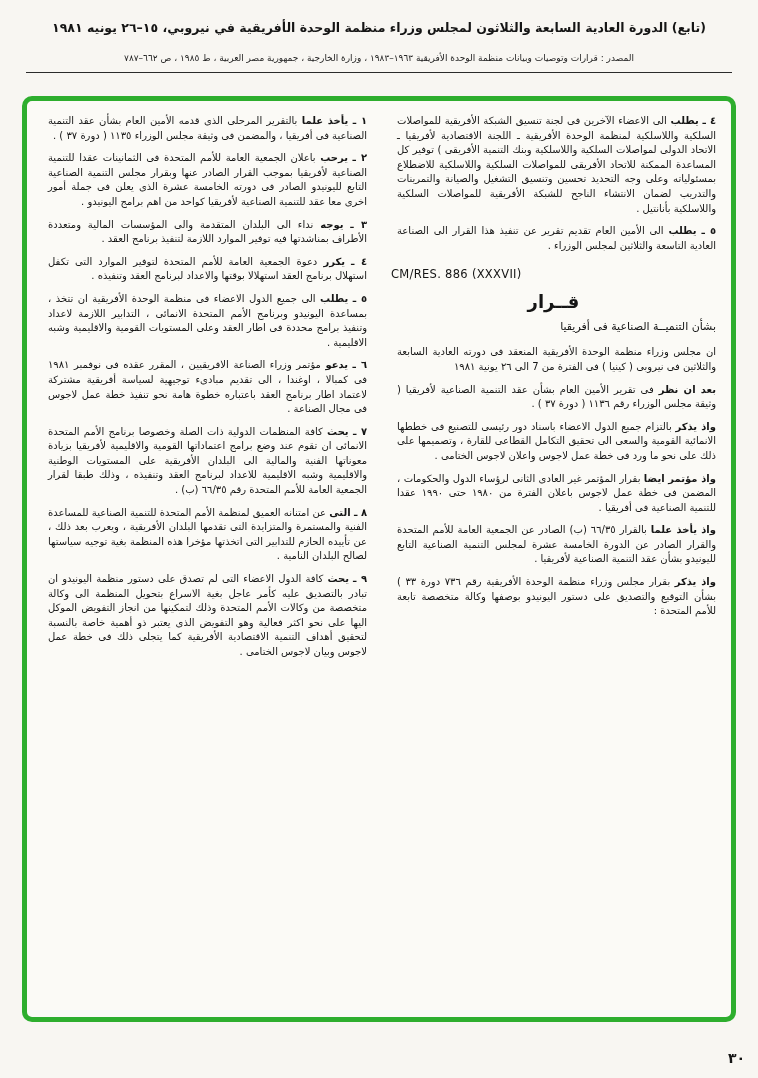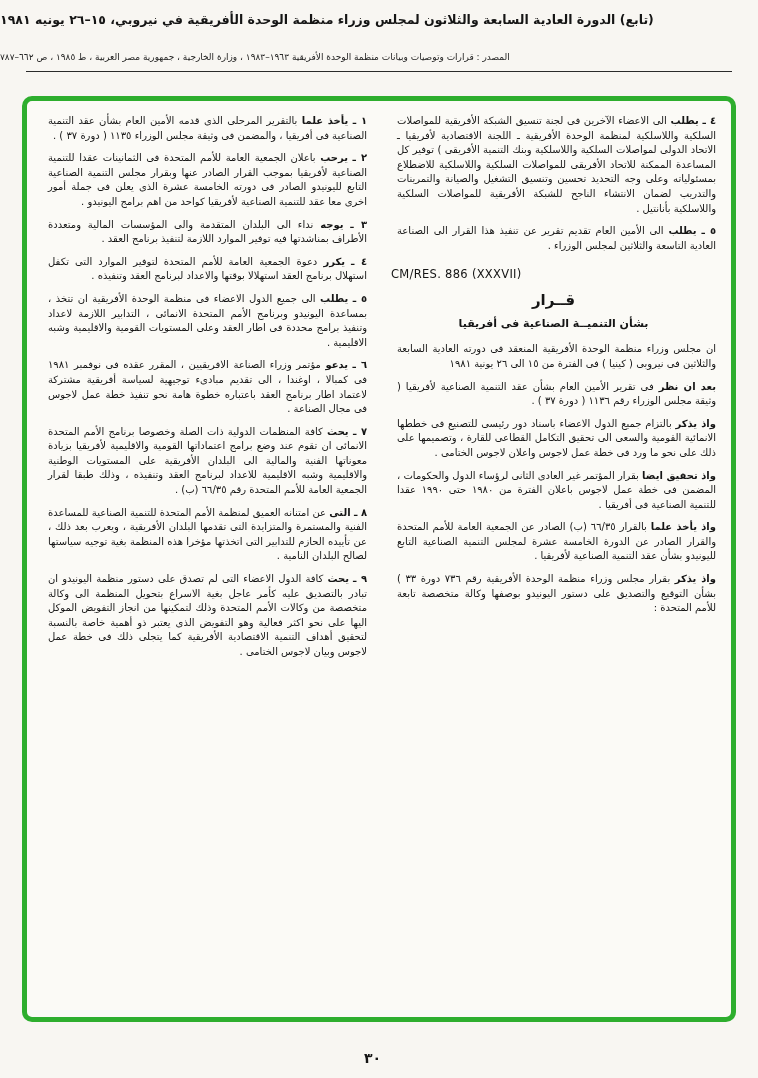--- a/index.html
+++ b/index.html
@@ -4,52 +4,52 @@
 <style>
   html,body{margin:0;padding:0;}
   body{
     width:758px;height:1078px;
     background:#f8f6f2;
     font-family:"DejaVu Sans",sans-serif;
     color:#151515;
     overflow:hidden;
   }
   .page{position:relative;width:758px;height:1078px;direction:rtl;}
-  .header{text-align:left;padding-top:12px;}
+  .header{text-align:center;padding-top:20px;}
   .header-line1{font-size:12.5px;font-weight:bold;letter-spacing:.2px;}
-  .header-line2{font-size:9px;margin-top:25px;color:#1c1c1c;}
+  .header-line2{font-size:9px;margin-top:18px;color:#1c1c1c;}
   .rule{border:0;border-top:1.5px solid #2b2b2b;margin:9px 26px 0 26px;}
   .frame{
     position:absolute;top:96px;left:22px;right:22px;bottom:56px;
     border:5px solid #2eae2e;border-radius:10px;
     padding:13px 15px;box-sizing:border-box;
     display:flex;gap:24px;overflow:hidden;background:#fbfaf6;
   }
   .col{flex:1 1 0;min-width:0;}
   .para{
     font-size:10px;line-height:1.46;text-align:justify;
     margin:0 0 8px 6px;
   }
   .lead{font-weight:bold;}
   .res-code{
     direction:ltr;text-align:left;
     font-size:11.5px;font-weight:normal;letter-spacing:.3px;
     margin:14px 0 10px 0;
   }
   .res-title{
-    text-align:center;font-size:15px;font-weight:bold;
+    text-align:center;font-size:18px;font-weight:bold;
     letter-spacing:2px;margin:2px 0 8px 0;
   }
   .res-subtitle{
-    text-align:center;font-size:11px;font-weight:bold;
+    text-align:right;font-size:11px;font-weight:normal;
     margin:0 0 12px 0;
   }
   .footer{
     position:absolute;bottom:12px;left:0;right:13px;
-    text-align:center;font-size:14px;font-weight:bold;
+    text-align:right;font-size:14px;font-weight:bold;
   }
 </style>
 </head>
 <body>
 
 <div class="page">
 
   <div class="header">
     <div class="header-line1">(تابع) الدورة العادية السابعة والثلاثون لمجلس وزراء منظمة الوحدة الأفريقية في نيروبي، ١٥–٢٦ يونيه ١٩٨١</div>
     <div class="header-line2">المصدر : قرارات وتوصيات وبيانات منظمة الوحدة الأفريقية ١٩٦٣–١٩٨٣ ، وزارة الخارجية ، جمهورية مصر العربية ، ط ١٩٨٥ ، ص ٦٦٢–٧٨٧</div>
@@ -59,24 +59,24 @@
   <div class="frame">
 
     <div class="col">
       <p class="para"><b class="lead">٤ ـ</b> <b class="lead">يطلب</b> <span>الى الاعضاء الآخرين فى لجنة تنسيق الشبكة الأفريقية للمواصلات السلكية واللاسلكية لمنظمة الوحدة الأفريقية ـ اللجنة الاقتصادية لأفريقيا ـ الاتحاد الدولى لمواصلات السلكية واللاسلكية وبنك التنمية الأفريقى ) توفير كل المساعدة الممكنة للاتحاد الأفريقى للمواصلات السلكية واللاسلكية للاضطلاع بمسئولياته وعلى وجه التحديد تحسين وتنسيق التشغيل والصيانة والتمرينات والتدريب لضمان الانتشاء الناجح للشبكة الأفريقية للمواصلات السلكية واللاسلكية بأنانتيل .</span></p>
       <p class="para"><b class="lead">٥ ـ</b> <b class="lead">يطلب</b> <span>الى الأمين العام تقديم تقرير عن تنفيذ هذا القرار الى الصناعة العادية التاسعة والثلاثين لمجلس الوزراء .</span></p>
 
       <div class="res-code">CM/RES. 886 (XXXVII)</div>
       <div class="res-title">قــرار</div>
       <div class="res-subtitle">بشأن التنميــة الصناعية فى أفريقيا</div>
 
-      <p class="para"><b class="lead"></b> <span>ان مجلس وزراء منظمة الوحدة الأفريقية المنعقد فى دورته العادية السابعة والثلاثين فى نيروبى ( كينيا ) فى الفترة من ١٥ الى ٢٦ يونية ١٩٨١</span></p>
+      <p class="para"><b class="lead"></b> <span>ان مجلس وزراء منظمة الوحدة الأفريقية المنعقد فى دورته العادية السابعة والثلاثين فى نيروبى ( كينيا ) فى الفترة من 7 الى ٢٦ يونية ١٩٨١</span></p>
       <p class="para"><b class="lead">بعد ان نظر</b> <span>فى تقرير الأمين العام بشأن عقد التنمية الصناعية لأفريقيا ( وثيقة مجلس الوزراء رقم ١١٣٦ ( دورة ٣٧ ) .</span></p>
       <p class="para"><b class="lead">واذ يذكر</b> <span>بالتزام جميع الدول الاعضاء باسناد دور رئيسى للتصنيع فى خططها الانمائية القومية والسعى الى تحقيق التكامل القطاعى للقارة ، وتصميمها على ذلك على نحو ما ورد فى خطة عمل لاجوس واعلان لاجوس الختامى .</span></p>
-      <p class="para"><b class="lead">واذ تحقيق ايضا</b> <span>بقرار المؤتمر غير العادى الثانى لرؤساء الدول والحكومات ، المضمن فى خطة عمل لاجوس باعلان الفترة من ١٩٨٠ حتى ١٩٩٠ عقدا للتنمية الصناعية فى أفريقيا .</span></p>
+      <p class="para"><b class="lead">واذ مؤتمر ايضا</b> <span>بقرار المؤتمر غير العادى الثانى لرؤساء الدول والحكومات ، المضمن فى خطة عمل لاجوس باعلان الفترة من ١٩٨٠ حتى ١٩٩٠ عقدا للتنمية الصناعية فى أفريقيا .</span></p>
       <p class="para"><b class="lead">واذ يأخذ علما</b> <span>بالقرار ٦٦/٣٥ (ب) الصادر عن الجمعية العامة للأمم المتحدة والقرار الصادر عن الدورة الخامسة عشرة لمجلس التنمية الصناعية التابع لليونيدو بشأن عقد التنمية الصناعية لأفريقيا .</span></p>
       <p class="para"><b class="lead">واذ يذكر</b> <span>بقرار مجلس وزراء منظمة الوحدة الأفريقية رقم ٧٣٦ دورة ٣٣ ) بشأن التوقيع والتصديق على دستور اليونيدو بوصفها وكالة متخصصة تابعة للأمم المتحدة :</span></p>
     </div>
 
     <div class="col">
       <p class="para"><b class="lead">١ ـ</b> <b class="lead">يأخذ علما</b> <span>بالتقرير المرحلى الذى قدمه الأمين العام بشأن عقد التنمية الصناعية فى أفريقيا ، والمضمن فى وثيقة مجلس الوزراء ١١٣٥ ( دورة ٣٧ ) .</span></p>
       <p class="para"><b class="lead">٢ ـ</b> <b class="lead">يرحب</b> <span>باعلان الجمعية العامة للأمم المتحدة فى الثمانينات عقدا للتنمية الصناعية لأفريقيا بموجب القرار الصادر عنها وبقرار مجلس التنمية الصناعية التابع لليونيدو الصادر فى دورته الخامسة عشرة الذى يعلن فى جملة أمور اخرى معا عقد للتنمية الصناعية لأفريقيا كواحد من اهم برامج اليونيدو .</span></p>
       <p class="para"><b class="lead">٣ ـ</b> <b class="lead">يوجه</b> <span>نداء الى البلدان المتقدمة والى المؤسسات المالية ومتعددة الأطراف بمناشدتها فيه توفير الموارد اللازمة لتنفيذ برنامج العقد .</span></p>
       <p class="para"><b class="lead">٤ ـ</b> <b class="lead">يكرر</b> <span>دعوة الجمعية العامة للأمم المتحدة لتوفير الموارد التى تكفل استهلال برنامج العقد استهلالا بوقتها والاعداد لبرنامج العقد وتنفيذه .</span></p>
       <p class="para"><b class="lead">٥ ـ</b> <b class="lead">يطلب</b> <span>الى جميع الدول الاعضاء فى منظمة الوحدة الأفريقية ان تتخذ ، بمساعدة اليونيدو وبرنامج الأمم المتحدة الانمائى ، التدابير اللازمة لاعداد وتنفيذ برامج محددة فى اطار العقد وعلى المستويات القومية والاقليمية وشبه الاقليمية .</span></p>

